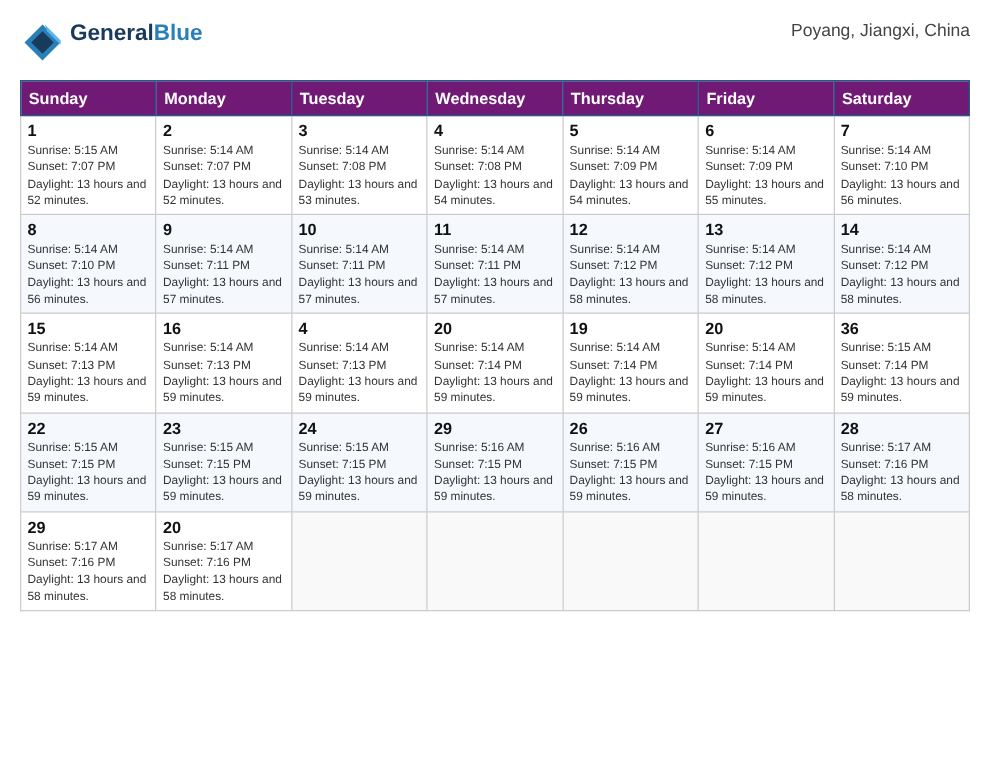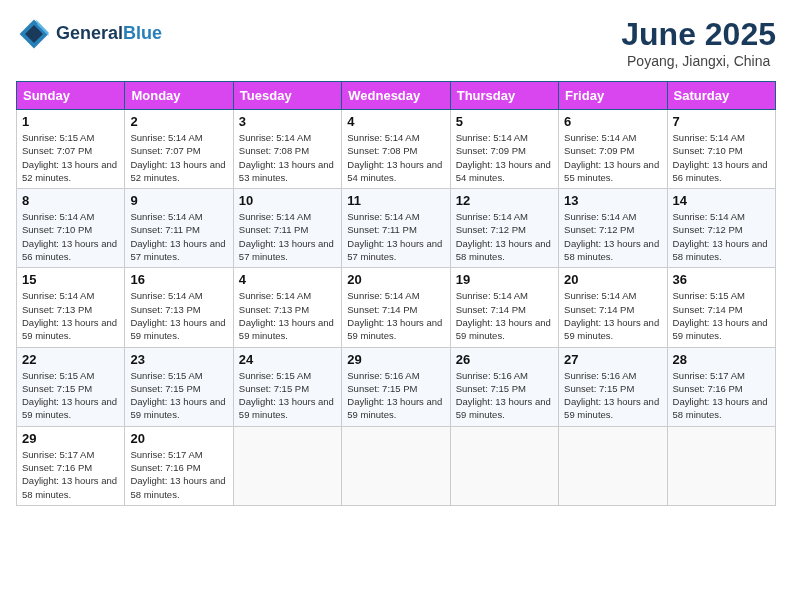--- a/index.html
+++ b/index.html
@@ -11,21 +11,20 @@
       padding: 16px;
     }
     .header-area {
       display: flex;
       justify-content: space-between;
       align-items: flex-start;
       margin-bottom: 12px;
     }
     .logo {
       display: flex;
-      align-items: center;
       gap: 4px;
     }
     .logo-text {
       font-size: 18px;
       font-weight: bold;
       color: #1a3a5c;
       line-height: 1.2;
     }
     .logo-text span {
       color: #2980b9;
@@ -46,21 +45,21 @@
       font-size: 14px;
       color: #444;
       text-align: center;
     }
     .calendar-table {
       width: 100%;
       border-collapse: collapse;
       font-size: 11px;
     }
     .calendar-table th {
-      background-color: #d946ef;
+      background-color: #701a75;
       color: #fff;
       text-align: left;
       padding: 6px 6px;
       font-size: 13px;
       font-weight: bold;
       border: 1px solid #1a5f8a;
     }
     .calendar-table td {
       border: 1px solid #ccc;
       vertical-align: top;
@@ -95,21 +94,20 @@
     <svg class="logo-icon" viewBox="0 0 40 40">
       <polygon points="20,4 36,20 20,36 4,20" fill="#2980b9"></polygon>
       <polygon points="20,10 30,20 20,30 10,20" fill="#1a3a5c"></polygon>
       <polygon points="22,4 36,18 36,22 24,10" fill="#5ab4e5"></polygon>
     </svg>
     <div class="logo-text">
       <div>General<span>Blue</span></div>
     </div>
   </div>
   <div class="title-area">
-    <div class="calendar-title">June 2025</div>
     <div class="calendar-subtitle">Poyang, Jiangxi, China</div>
   </div>
 </div>
 
 <table class="calendar-table">
   <thead>
     <tr>
     <th>Sunday</th>
         <th>Monday</th>
         <th>Tuesday</th>

